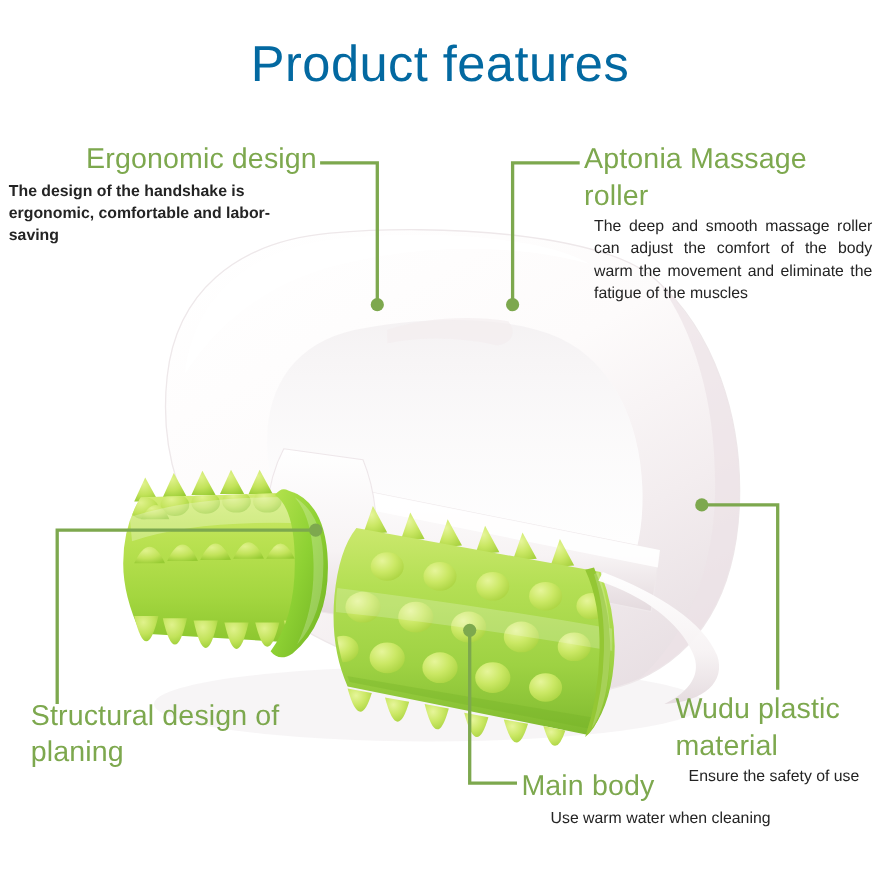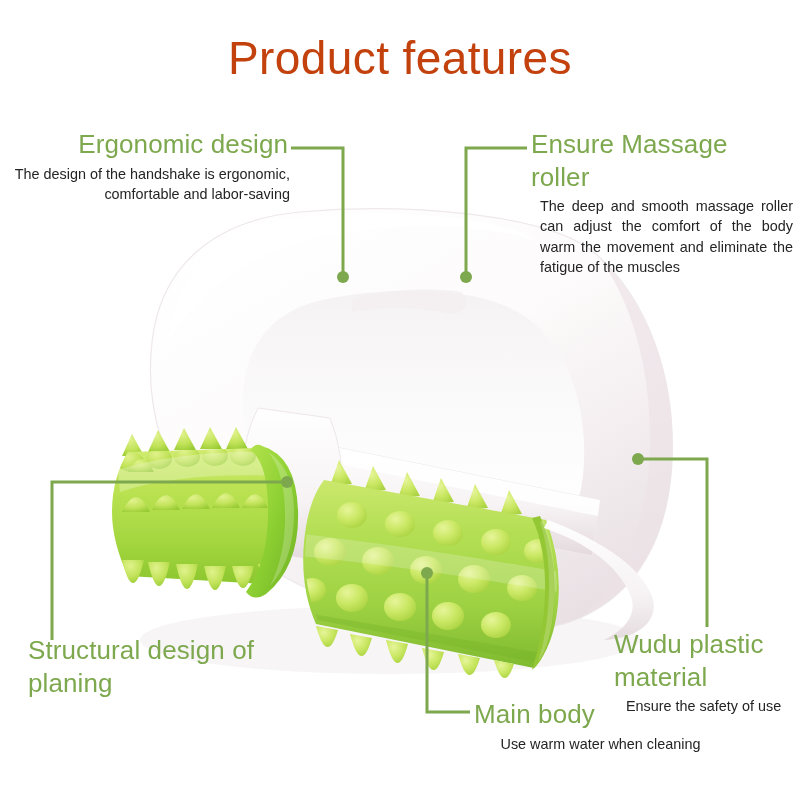--- a/index.html
+++ b/index.html
@@ -28,21 +28,21 @@
   
   .page-title {
     position: absolute;
     left: 0;
     top: 33px;
     width: 800px;
     text-align: center;
     font-size: 46px;
     font-weight: 400;
     letter-spacing: 0.4px;
-    color: #c2410c;
+    color: #0369a1;
     line-height: 1.1;
   }
 
   
   #product {
     position: absolute;
     left: 0; top: 0;
     width: 800px;
     height: 800px;
     pointer-events: none;
@@ -73,21 +73,21 @@
     color: #242424;
   }
 
   .c-ergonomic {
     left: 8px;
     top: 128px;
     width: 282px;
     text-align: right;
   }
   .c-ergonomic h3 { padding-right: 2px; }
-  .c-ergonomic p  { text-align: right; }
+  .c-ergonomic p  { text-align: left; font-weight: bold; }
 
   .c-aptonia {
     left: 531px;
     top: 128px;
     width: 262px;
   }
   .c-aptonia h3 { margin-left: 0px; }
   .c-aptonia p {
     text-align: justify;
     text-align-last: left;
@@ -343,21 +343,21 @@
       <circle cx="638" cy="459" r="6"></circle>
     </g>
   </svg>
 
   <div class="callout c-ergonomic">
     <h3>Ergonomic design</h3>
     <p>The design of the handshake is ergonomic, comfortable and labor-saving</p>
   </div>
 
   <div class="callout c-aptonia">
-    <h3>Ensure Massage roller</h3>
+    <h3>Aptonia Massage roller</h3>
     <p>The deep and smooth massage roller can adjust the comfort of the body warm the movement and eliminate the fatigue of the muscles</p>
   </div>
 
   <div class="callout c-structural">
     <h3>Structural design of planing</h3>
   </div>
 
   <div class="callout c-main">
     <h3>Main body</h3>
     <p>Use warm water when cleaning</p>

